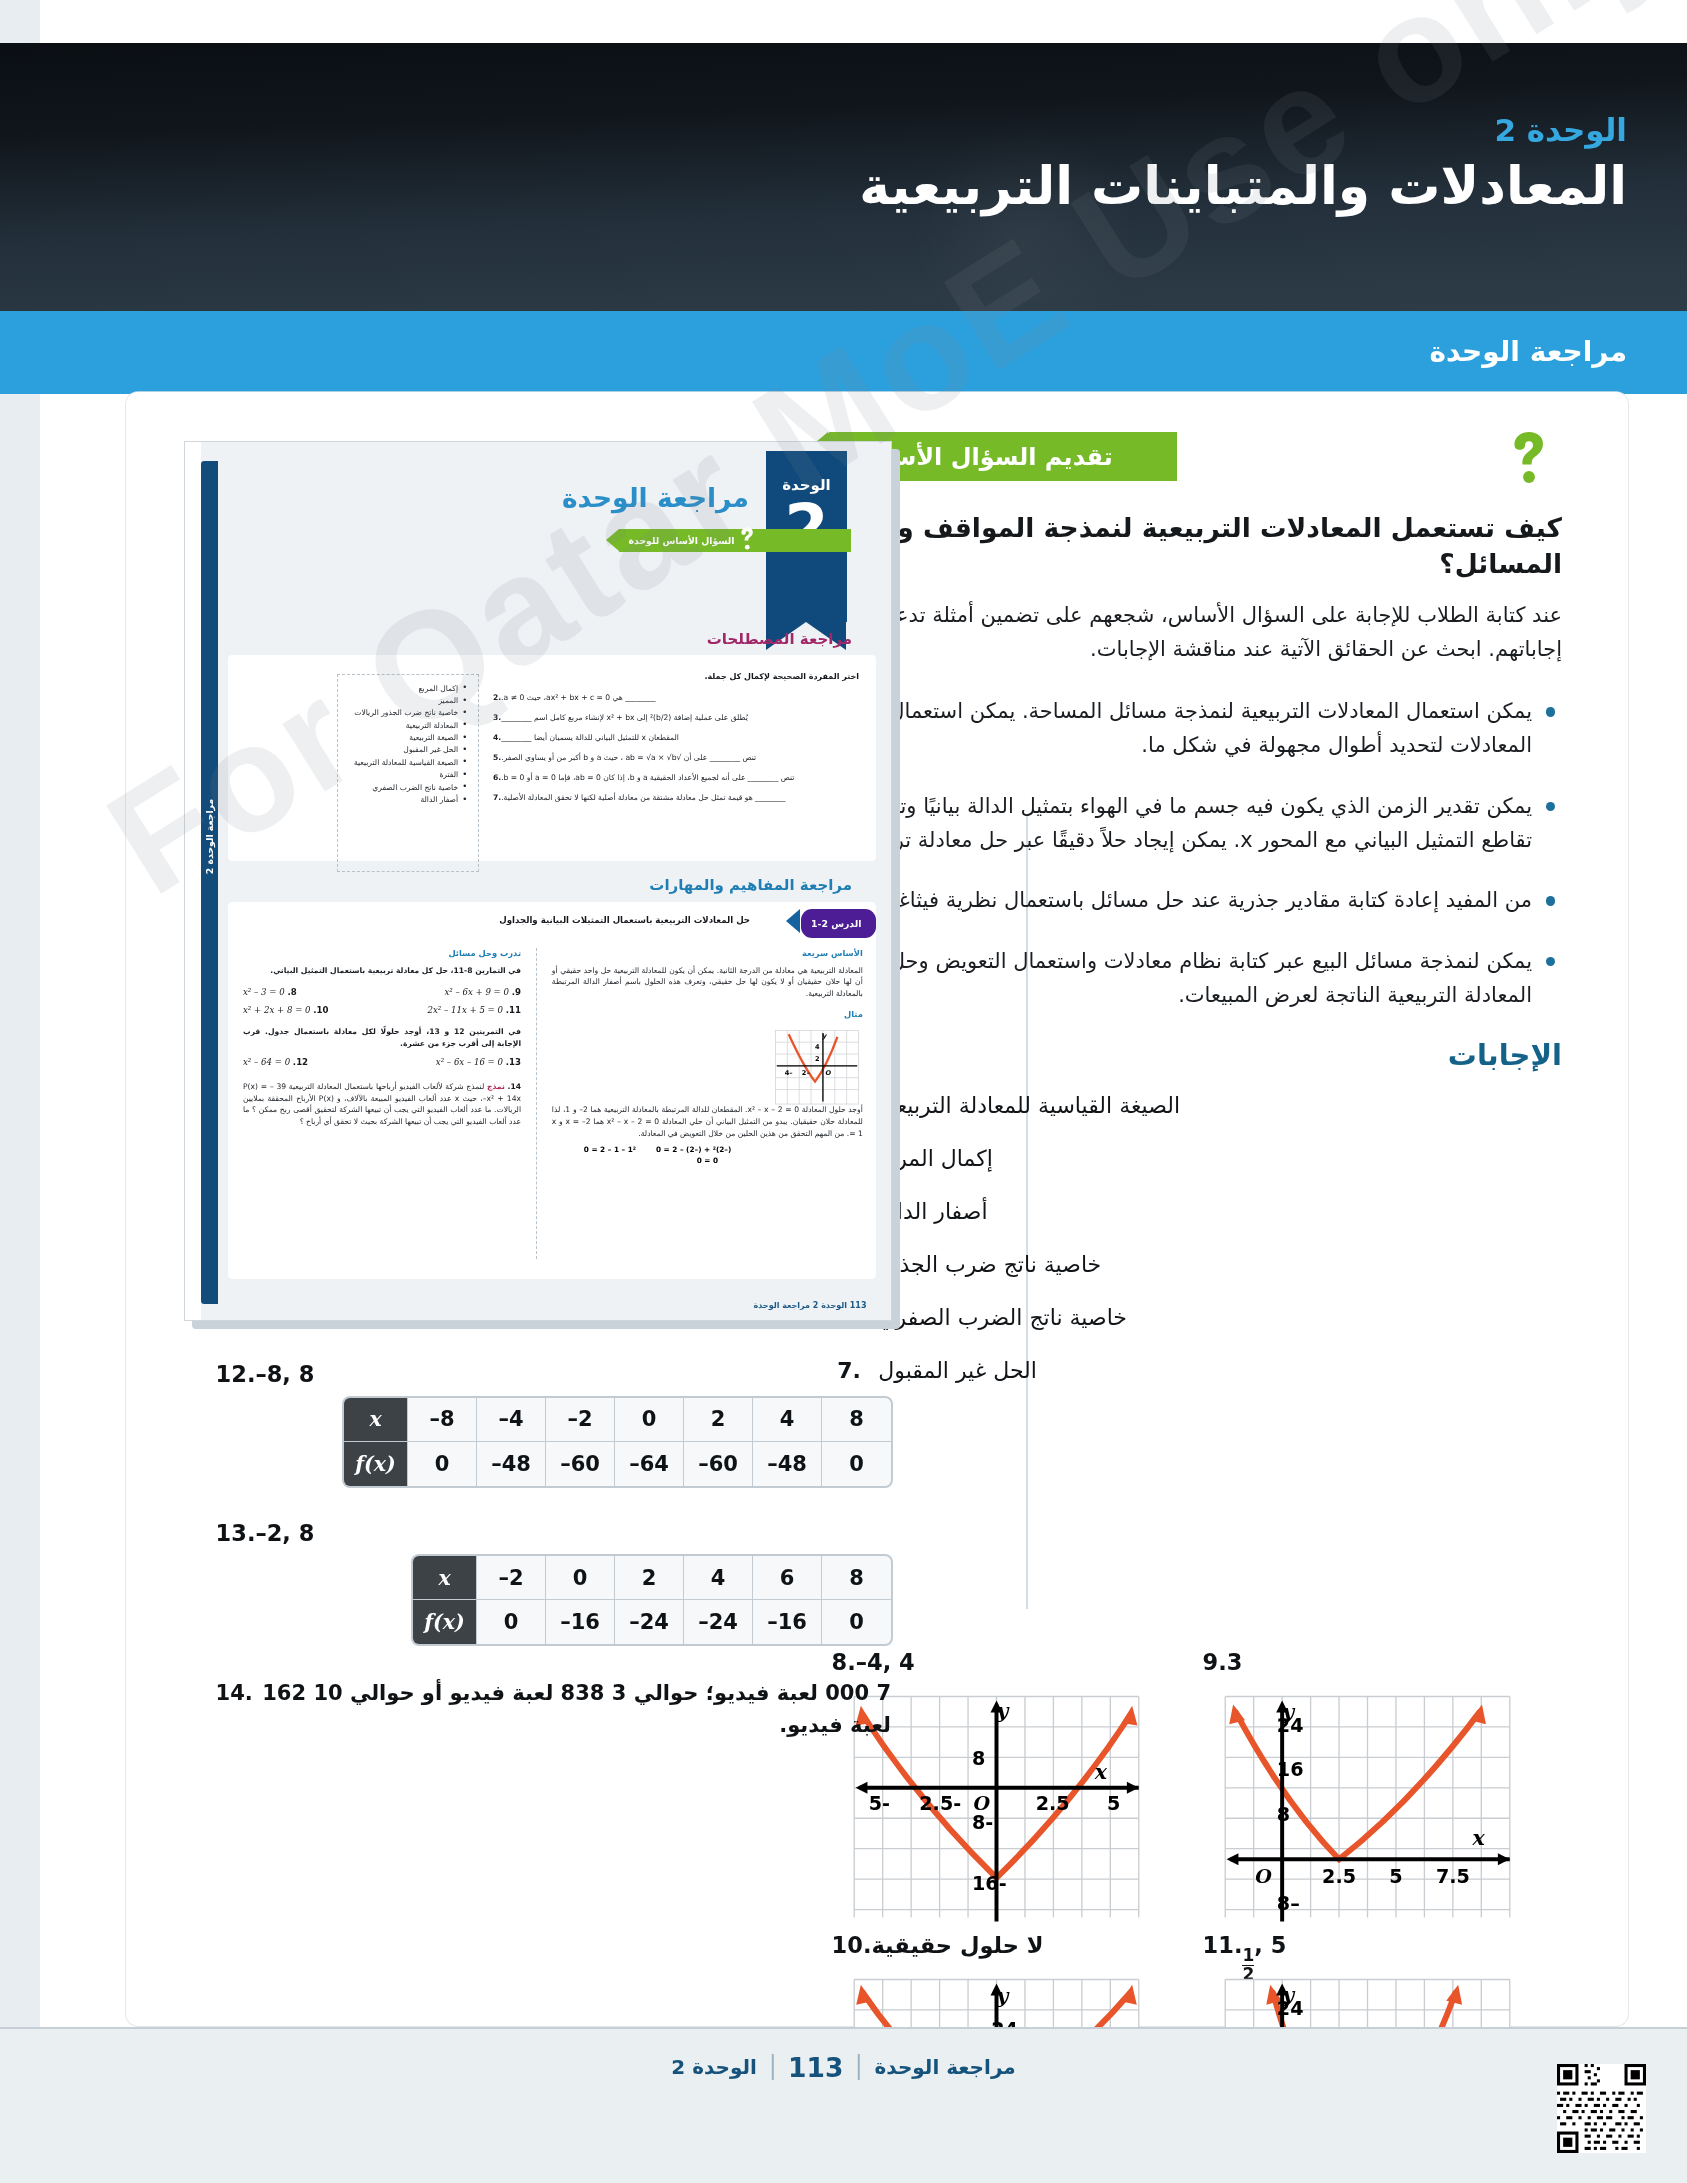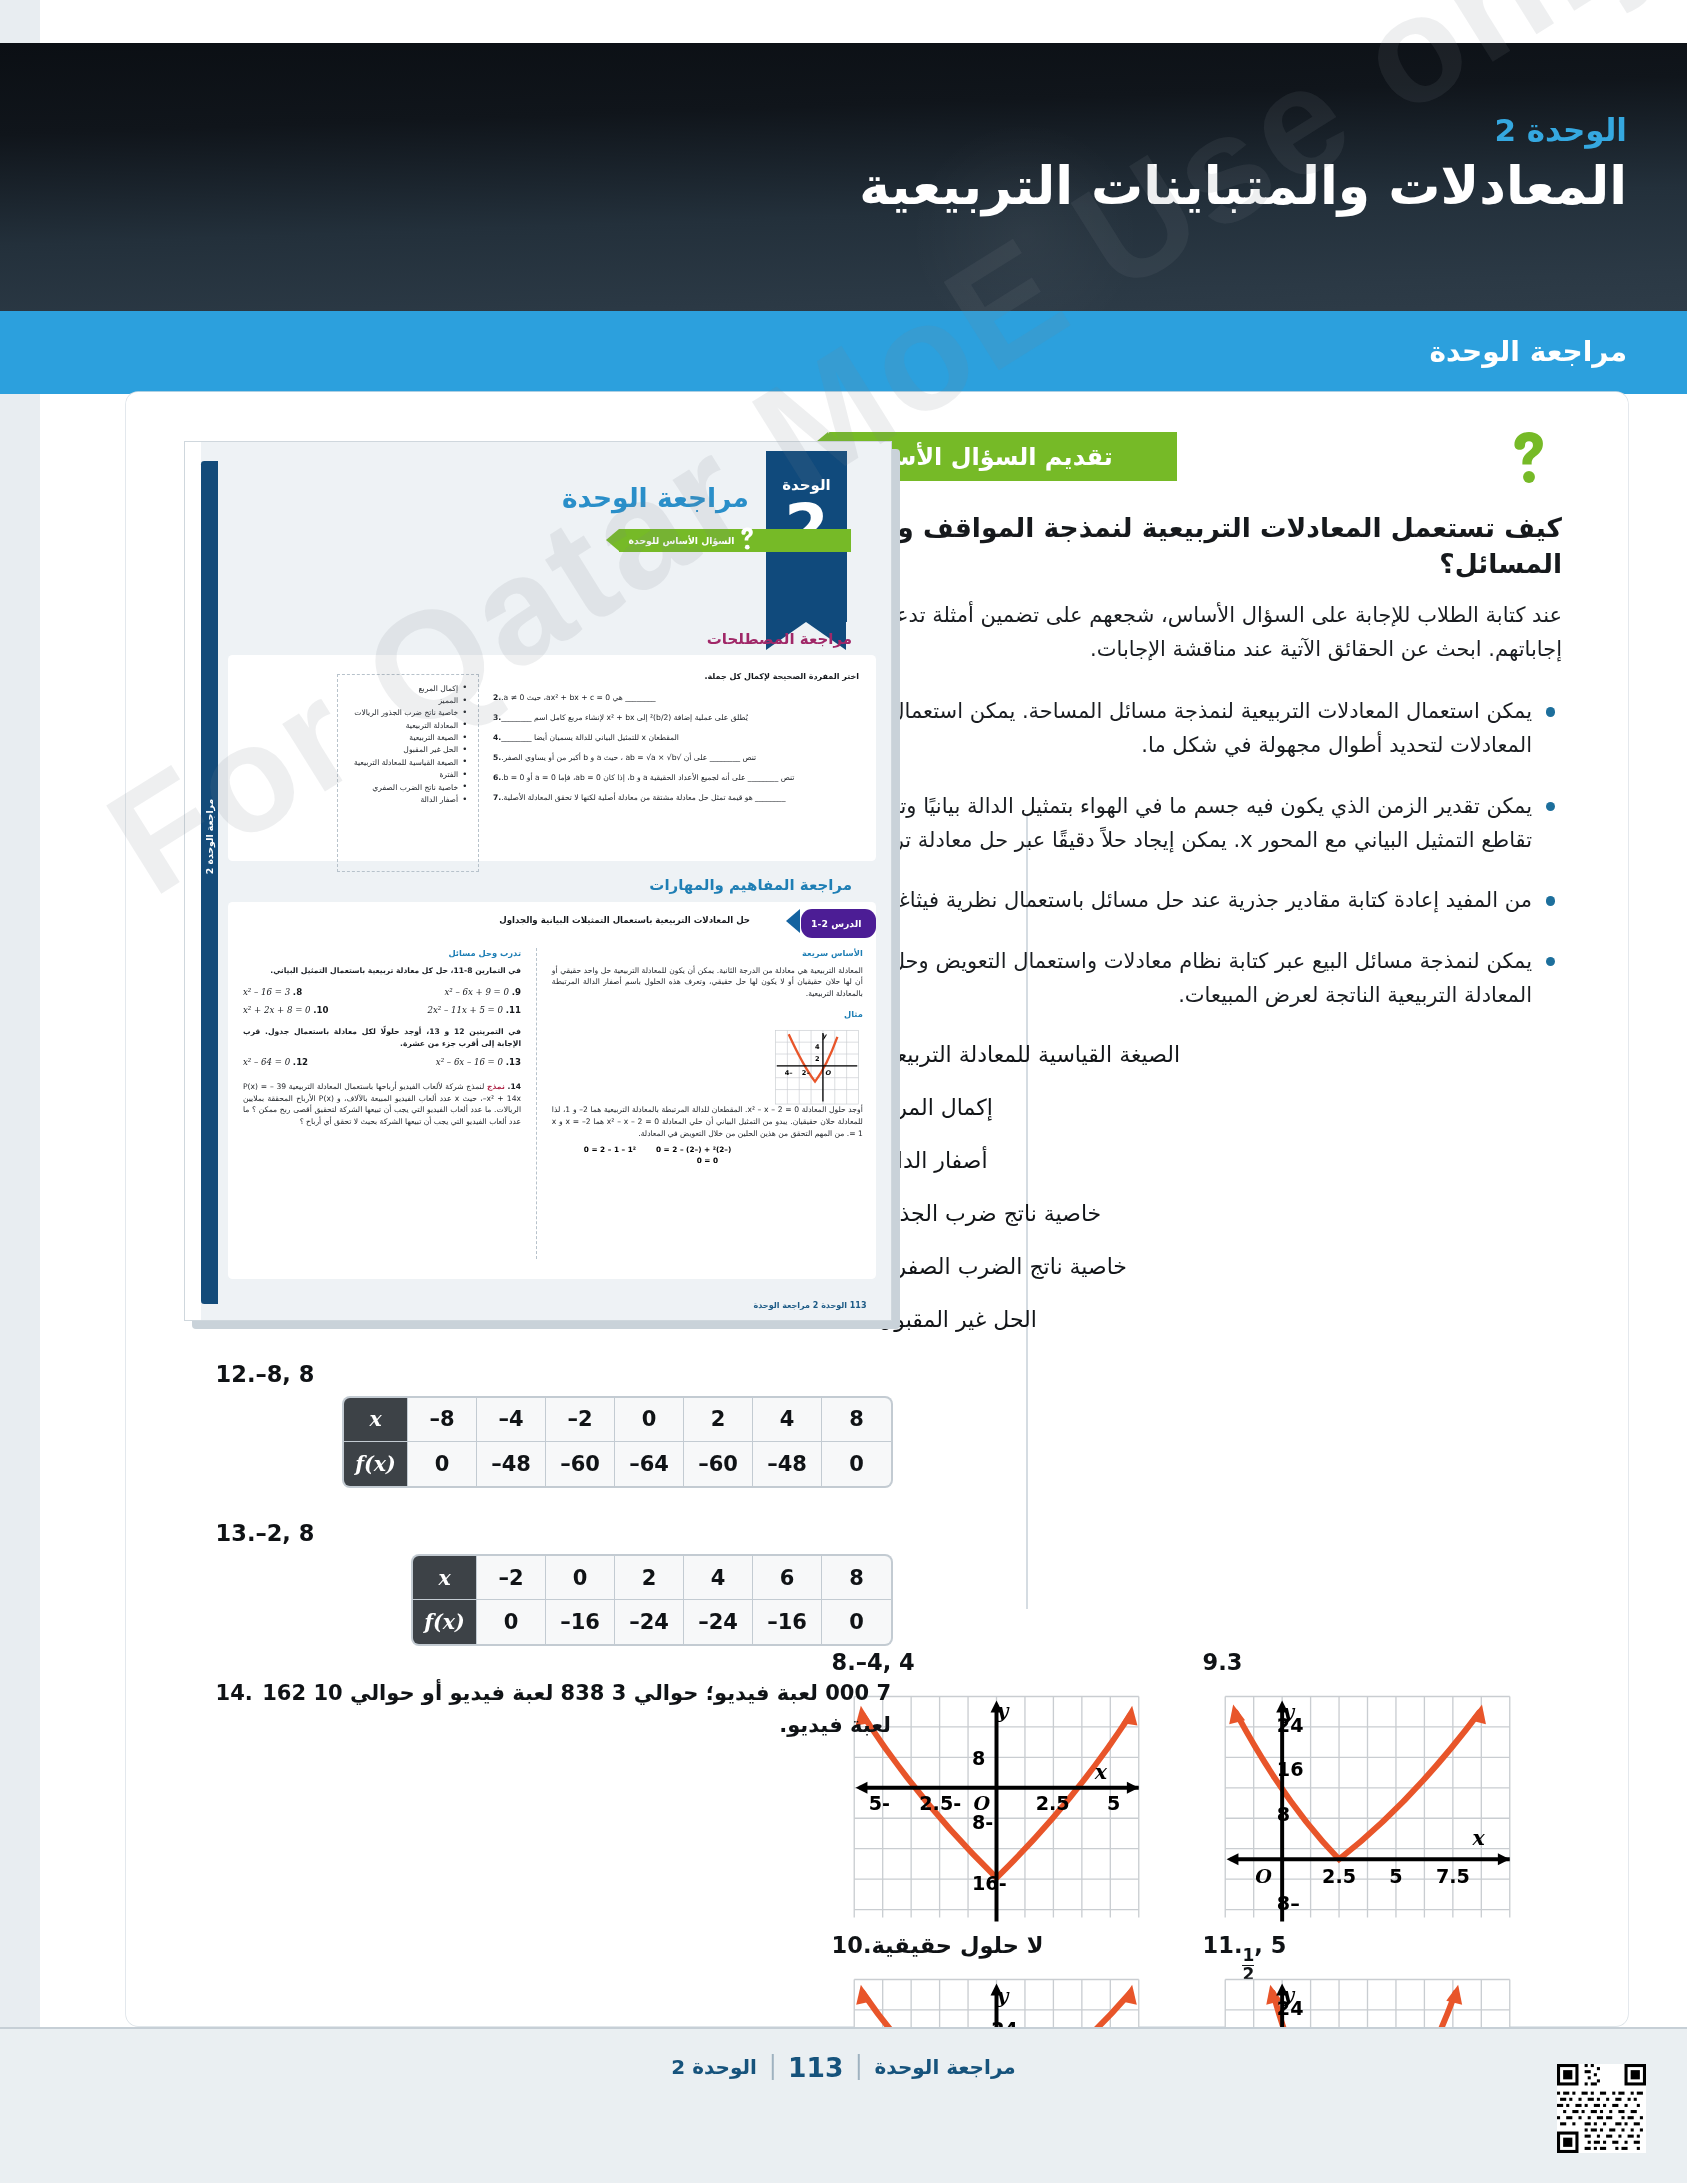--- a/index.html
+++ b/index.html
@@ -449,20 +449,21 @@
       <div class="eq-heading">كيف تستعمل المعادلات التربيعية لنمذجة المواقف وحل المسائل؟</div>
       <div class="eq-body">عند كتابة الطلاب للإجابة على السؤال الأساس، شجعهم على تضمين أمثلة تدعم إجاباتهم. ابحث عن الحقائق الآتية عند مناقشة الإجابات.</div>
 
       <ul class="notes">
         <li>يمكن استعمال المعادلات التربيعية لنمذجة مسائل المساحة. يمكن استعمال حلول المعادلات لتحديد أطوال مجهولة في شكل ما.</li>
         <li>يمكن تقدير الزمن الذي يكون فيه جسم ما في الهواء بتمثيل الدالة بيانيًا وتحديد تقاطع التمثيل البياني مع المحور x. يمكن إيجاد حلاً دقيقًا عبر حل معادلة تربيعية.</li>
         <li>من المفيد إعادة كتابة مقادير جذرية عند حل مسائل باستعمال نظرية فيثاغورس.</li>
         <li>يمكن لنمذجة مسائل البيع عبر كتابة نظام معادلات واستعمال التعويض وحل المعادلة التربيعية الناتجة لعرض المبيعات.</li>
       </ul>
 
+      <div class="answers-title">الإجابات</div>
       <ol class="answers">
         <li>
           <span class="num">2.</span>
           <span>الصيغة القياسية للمعادلة التربيعية</span>
         </li>
         <li>
           <span class="num">3.</span>
           <span>إكمال المربع</span>
         </li>
         <li>
@@ -832,21 +833,21 @@
             </div>
             <div style="text-align:center; font-size:7.3px; font-weight:bold; margin-top:1.3px;">0 = 0</div>
           </div>
 
           <div style="position:absolute; right:339px; top:46px; width:0.7px; height:311px; border-right:1px dashed #b7c2cb;"></div>
 
           <div style="position:absolute; right:355px; top:46px; width:278px;">
             <div class="qr-head">تدرب وحل مسائل</div>
             <div class="qr-body" style="font-weight:bold;">في التمارين 8-11، حل كل معادلة تربيعية باستعمال التمثيل البياني.</div>
             <div style="display:flex; flex-direction:row-reverse; justify-content:space-between; margin-top:6.6px;">
-              <span class="mini-eq"><span class="n">8.</span> <span class="mi">x² – 16 = 3</span></span>
+              <span class="mini-eq"><span class="n">8.</span> <span class="mi">x² – 3 = 0</span></span>
               <span class="mini-eq"><span class="n">9.</span> <span class="mi">x² – 6x + 9 = 0</span></span>
             </div>
             <div style="display:flex; flex-direction:row-reverse; justify-content:space-between;">
               <span class="mini-eq"><span class="n">10.</span> <span class="mi">x² + 2x + 8 = 0</span></span>
               <span class="mini-eq"><span class="n">11.</span> <span class="mi">2x² – 11x + 5 = 0</span></span>
             </div>
             <div class="qr-body" style="font-weight:bold; margin-top:6.6px;">في التمرينين 12 و 13، أوجد حلولًا لكل معادلة باستعمال جدول. قرب الإجابة إلى أقرب جزء من عشرة.</div>
             <div style="display:flex; flex-direction:row-reverse; justify-content:space-between; margin-top:4px;">
               <span class="mini-eq"><span class="n">12.</span> <span class="mi">x² – 64 = 0</span></span>
               <span class="mini-eq"><span class="n">13.</span> <span class="mi">x² – 6x – 16 = 0</span></span>

